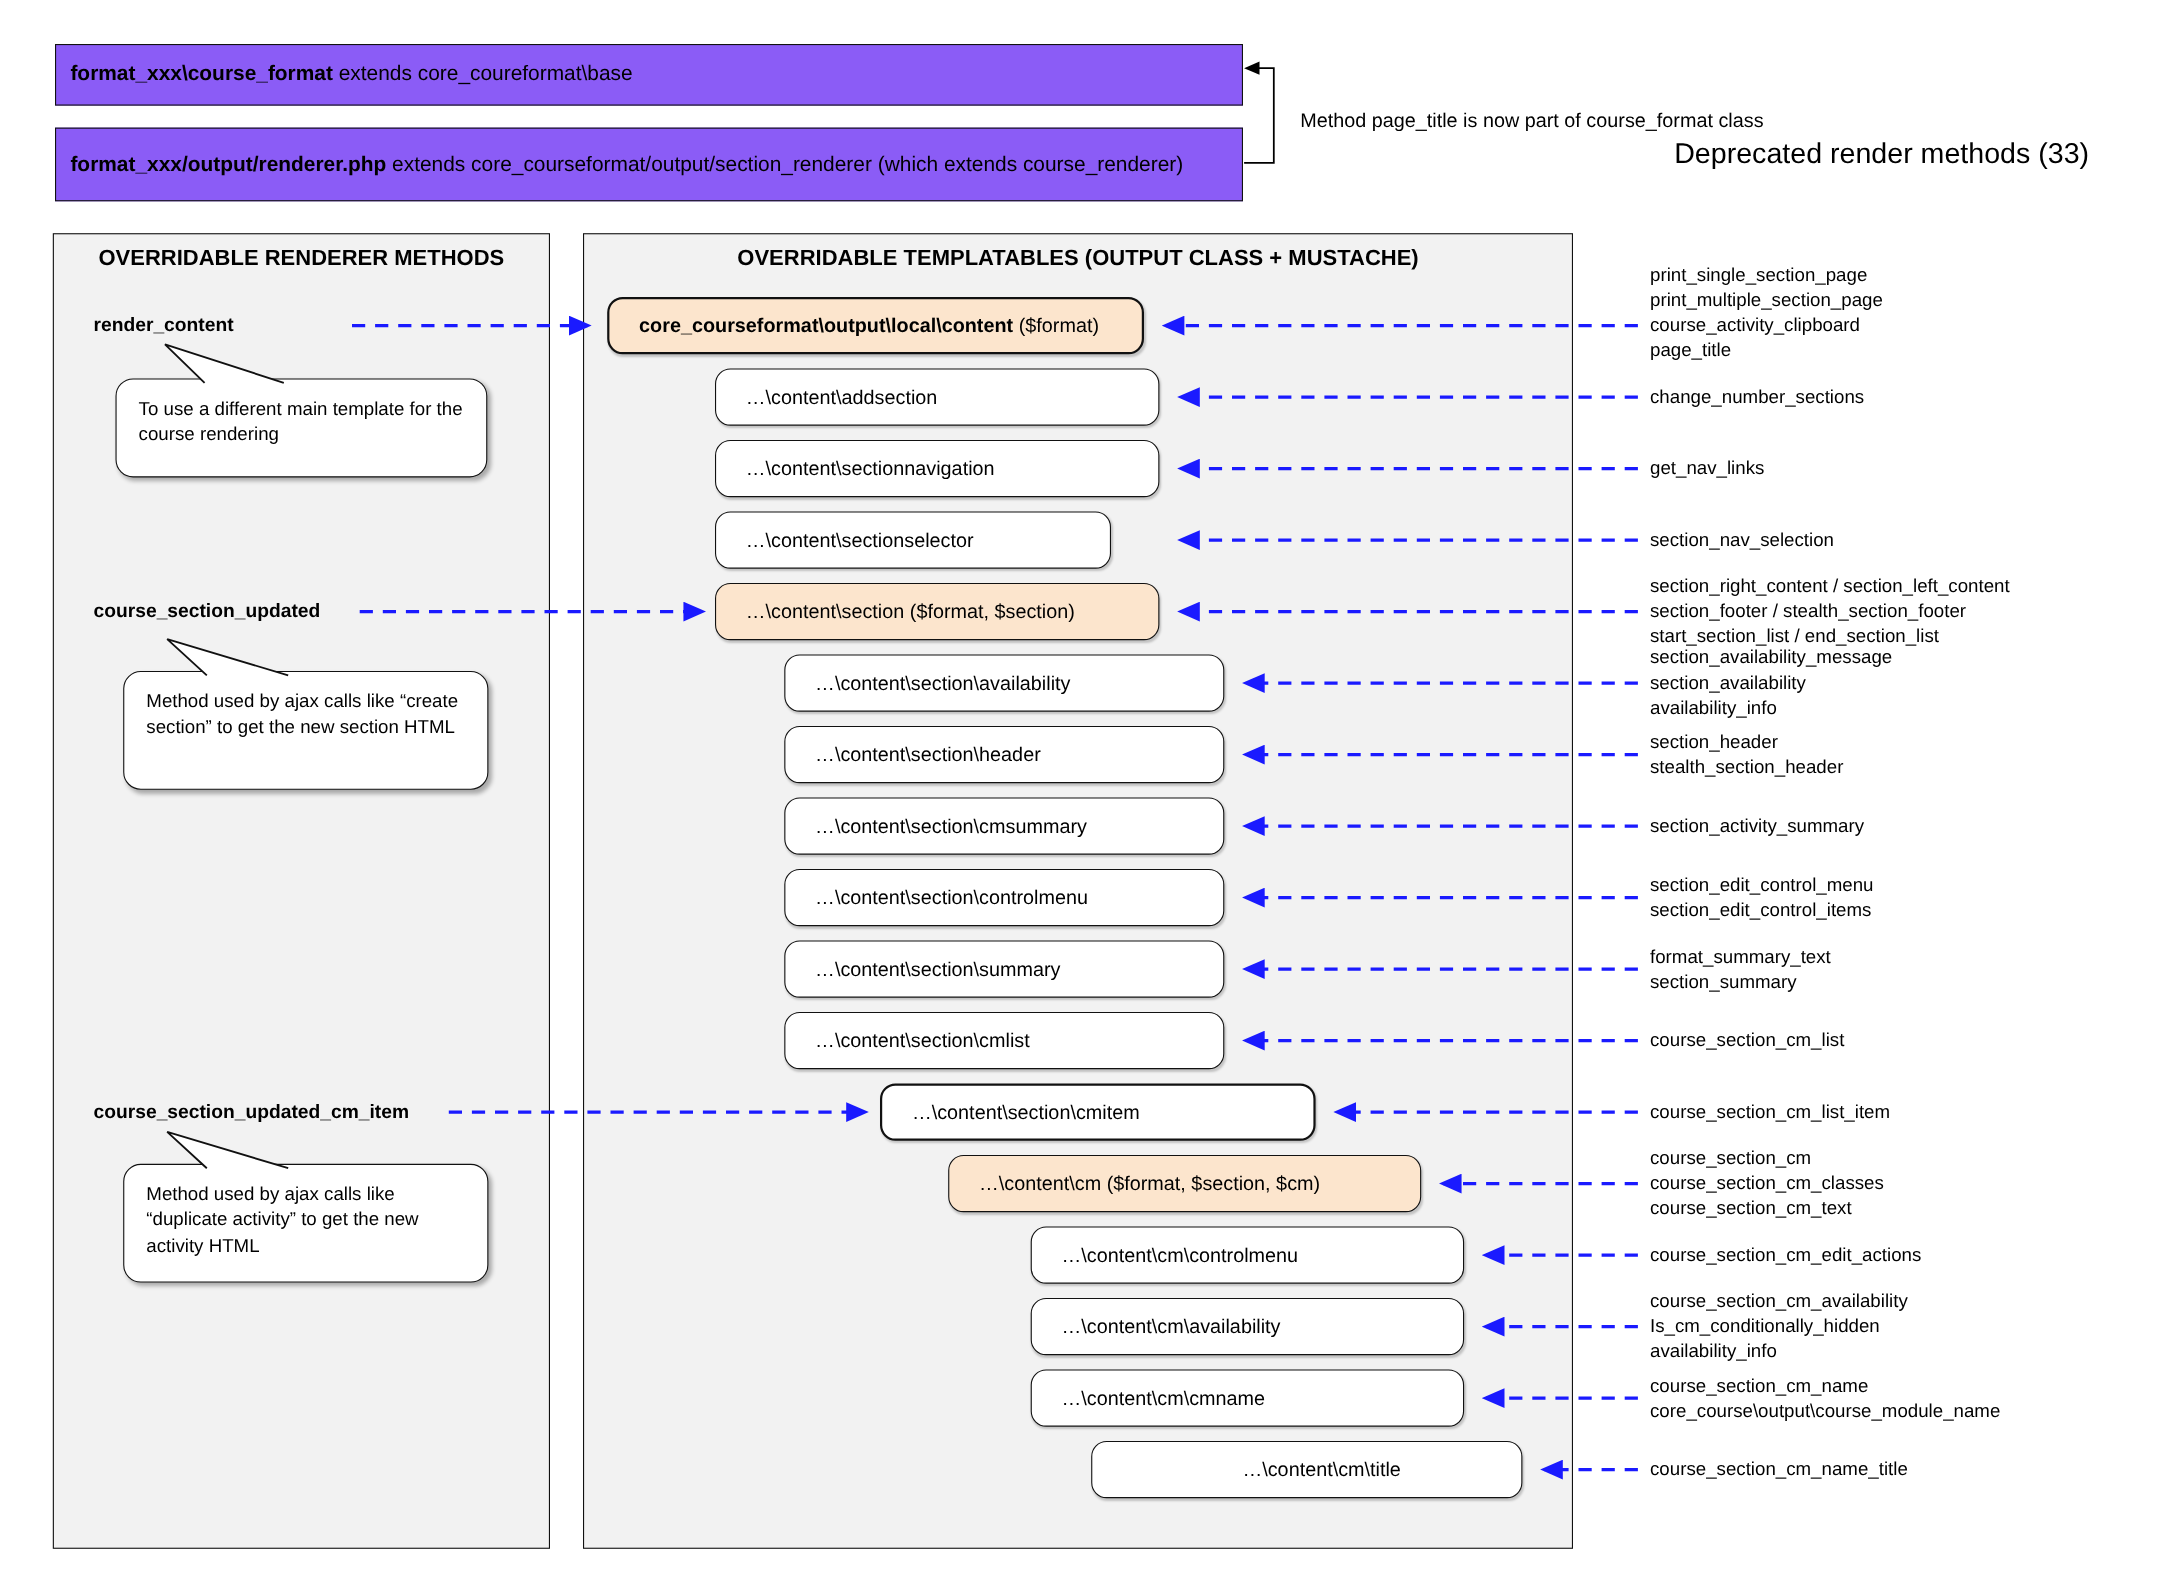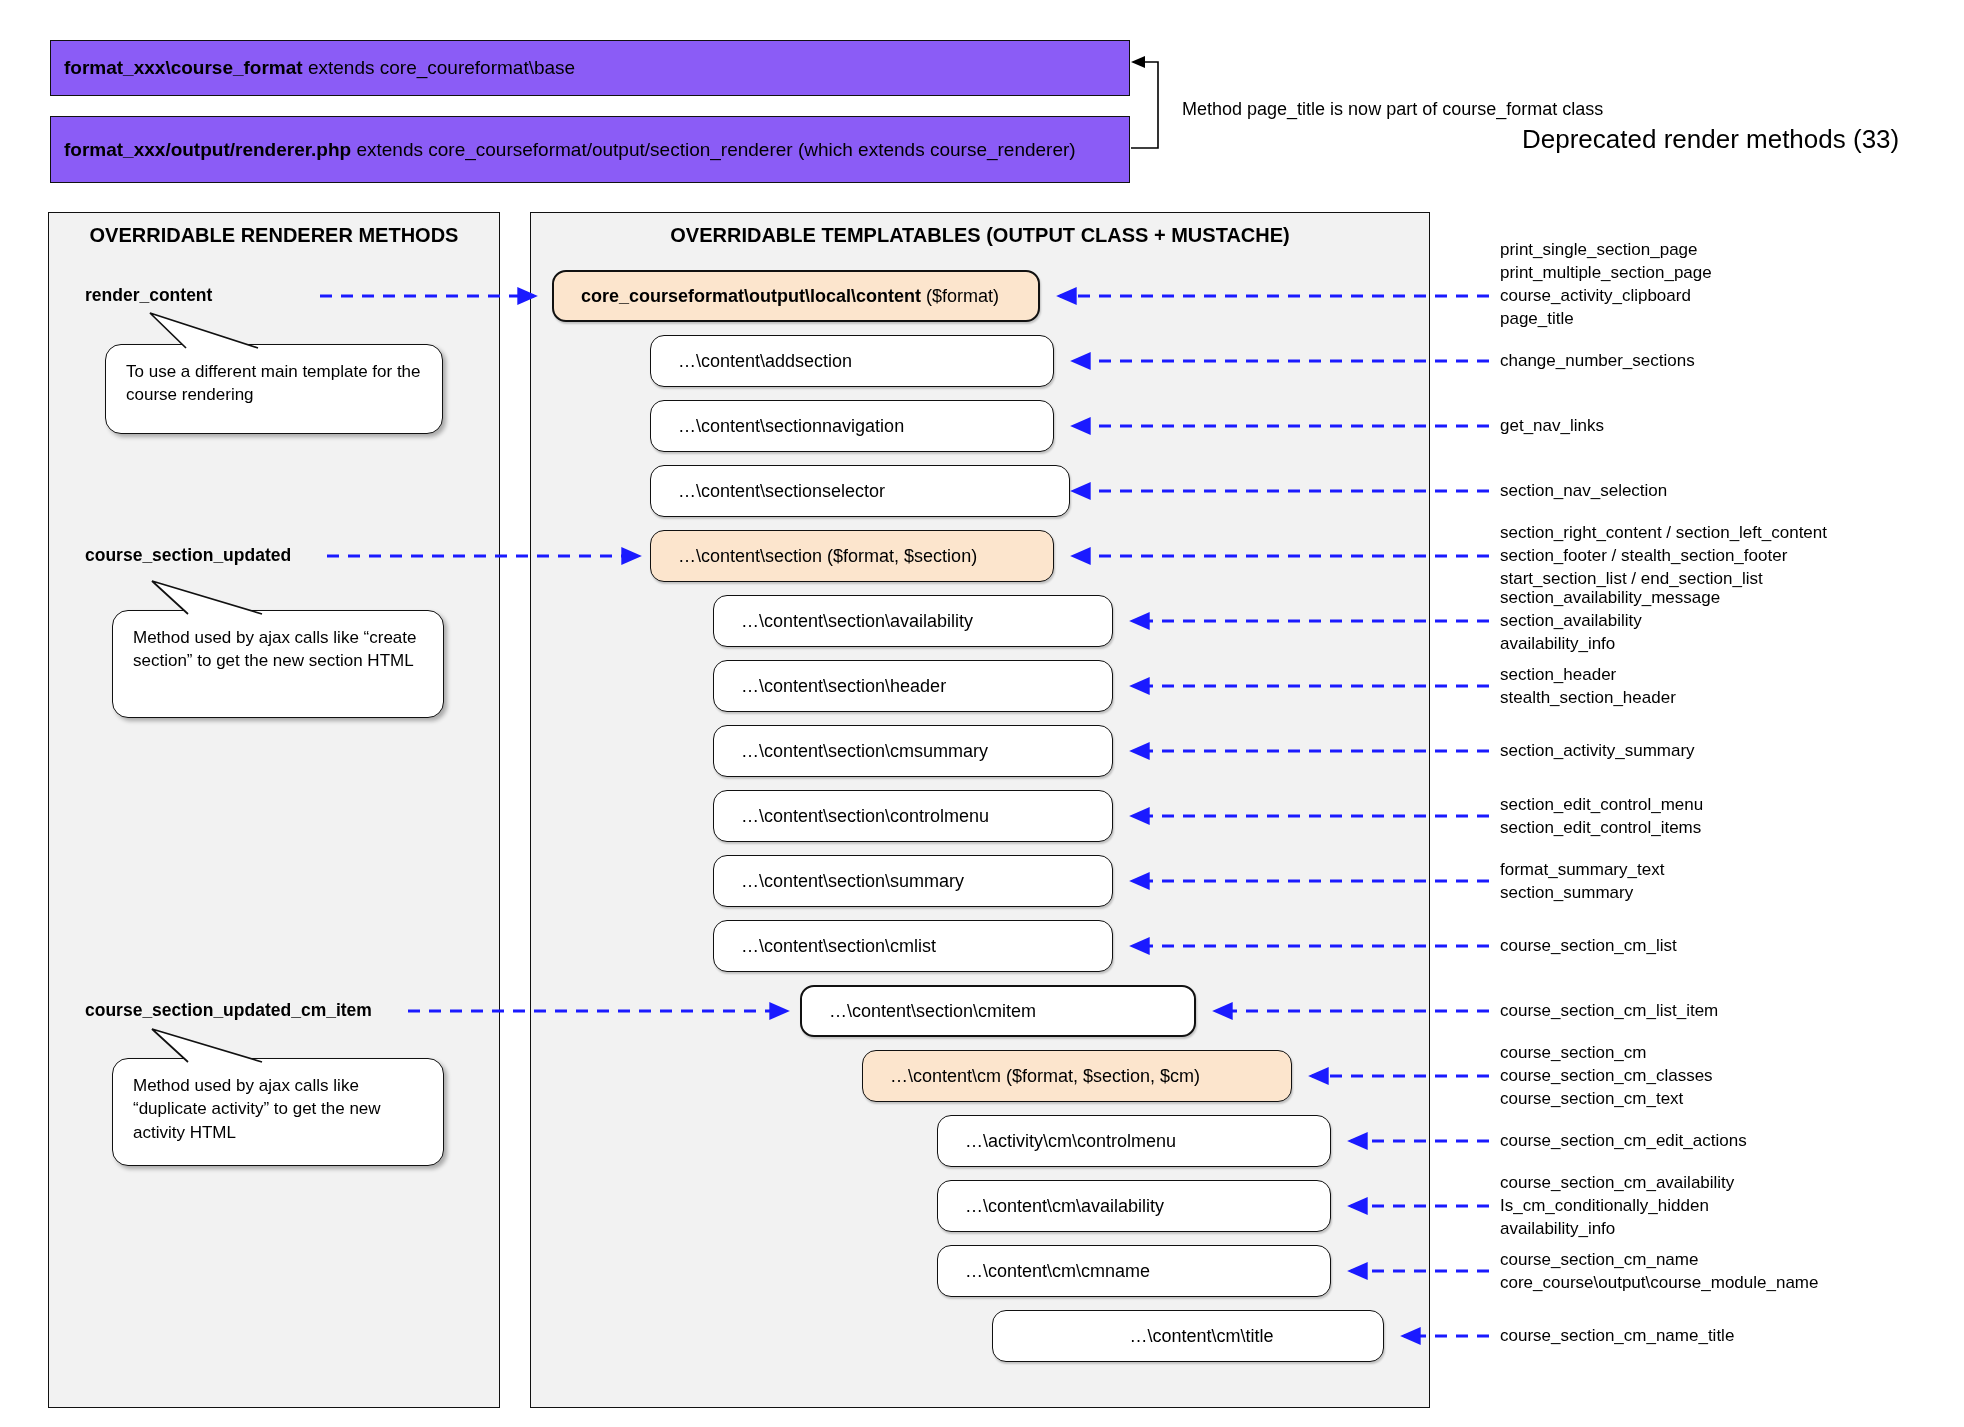--- a/index.html
+++ b/index.html
@@ -75,21 +75,21 @@
 
 <div class="mbox orange thick" style="left:552px;top:270px;width:488px;">
   <span><span class="b">core_courseformat\output\local\content</span><span> ($format)</span></span>
 </div>
 <div class="mbox" style="left:650px;top:335px;width:404px;">
     <span>…\content\addsection</span>
   </div>
 <div class="mbox" style="left:650px;top:400px;width:404px;">
     <span>…\content\sectionnavigation</span>
   </div>
-<div class="mbox" style="left:650px;top:465px;width:420px;">
+<div class="mbox" style="left:650px;top:465px;width:360px;">
     <span>…\content\sectionselector</span>
   </div>
 <div class="mbox orange" style="left:650px;top:530px;width:404px;">
     <span>…\content\section ($format, $section)</span>
   </div>
 <div class="mbox" style="left:713px;top:595px;width:400px;">
     <span>…\content\section\availability</span>
   </div>
 <div class="mbox" style="left:713px;top:660px;width:400px;">
     <span>…\content\section\header</span>
@@ -106,21 +106,21 @@
 <div class="mbox" style="left:713px;top:920px;width:400px;">
     <span>…\content\section\cmlist</span>
   </div>
 <div class="mbox thick" style="left:800px;top:985px;width:396px;">
     <span>…\content\section\cmitem</span>
   </div>
 <div class="mbox orange" style="left:862px;top:1050px;width:430px;">
     <span>…\content\cm ($format, $section, $cm)</span>
   </div>
 <div class="mbox" style="left:937px;top:1115px;width:394px;">
-    <span>…\activity\cm\controlmenu</span>
+    <span>…\content\cm\controlmenu</span>
   </div>
 <div class="mbox" style="left:937px;top:1180px;width:394px;">
     <span>…\content\cm\availability</span>
   </div>
 <div class="mbox" style="left:937px;top:1245px;width:394px;">
     <span>…\content\cm\cmname</span>
   </div>
 <div class="mbox" style="left:992px;top:1310px;width:392px;justify-content:center;">
     <span>…\content\cm\title</span>
   </div>

